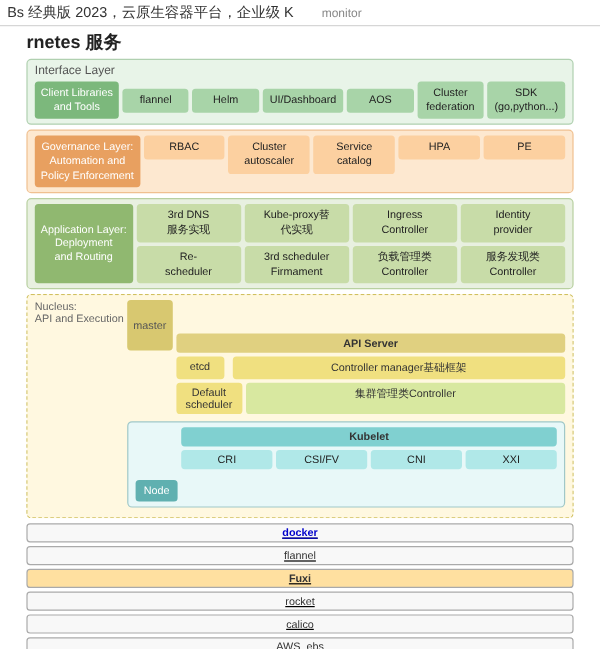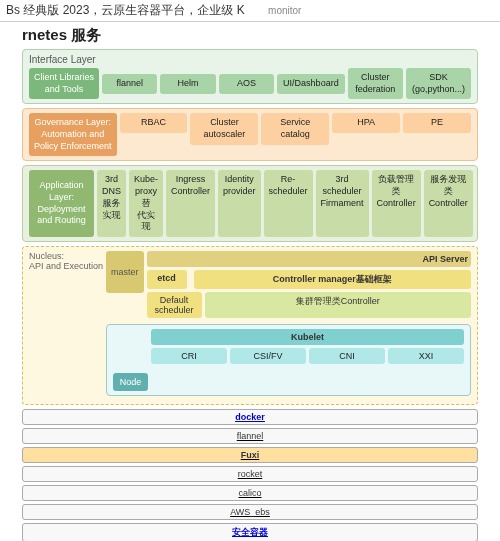--- a/index.html
+++ b/index.html
@@ -120,20 +120,21 @@
       border-radius: 3px;
       min-width: 65px;
       text-align: center;
       line-height: 1.3;
       display: flex;
       align-items: center;
       justify-content: center;
     }
     .app-right {
       display: flex;
+      flex-direction: column;
       gap: 3px;
       flex: 1;
     }
     .app-row {
       display: flex;
       gap: 3px;
     }
     .app-cell {
       background: #c8dca8;
       color: #222;
@@ -162,27 +163,27 @@
       display: flex;
       flex-direction: column;
       gap: 3px;
     }
     .api-server-bar {
       background: #e0d080;
       color: #333;
       font-size: 9px;
       padding: 3px;
       border-radius: 3px;
-      text-align: right;
+      text-align: center;
       font-weight: bold;
+      margin-top: 28px;
     }
     .master-inner {
       display: flex;
       gap: 7px;
-      font-weight: bold;
     }
     .etcd-cell {
       background: #f0e080;
       color: #333;
       font-size: 9px;
       padding: 3px 5px;
       border-radius: 3px;
       text-align: center;
       min-width: 40px;
     }
@@ -329,22 +330,22 @@
     <span>rnetes 服务</span>
   </div>
 
   <div class="interface-layer">
     <div class="layer-label">Interface Layer</div>
     <div class="interface-row">
       <div class="if-cell-left" style="white-space:pre-line;">Client Libraries
 and Tools</div>
       <div class="if-cell">flannel</div>
       <div class="if-cell">Helm</div>
+      <div class="if-cell" style="white-space:pre-line;">UI/Dashboard</div>
       <div class="if-cell">AOS</div>
-      <div class="if-cell" style="white-space:pre-line;">UI/Dashboard</div>
       <div class="if-cell">Cluster federation</div>
       <div class="if-cell" style="white-space:pre-line;">SDK
 (go,python...)</div>
     </div>
   </div>
 
   <div class="governance-layer">
     <div class="gov-row">
       <div class="gov-cell-left" style="white-space:pre-line;">Governance Layer:
 Automation and

